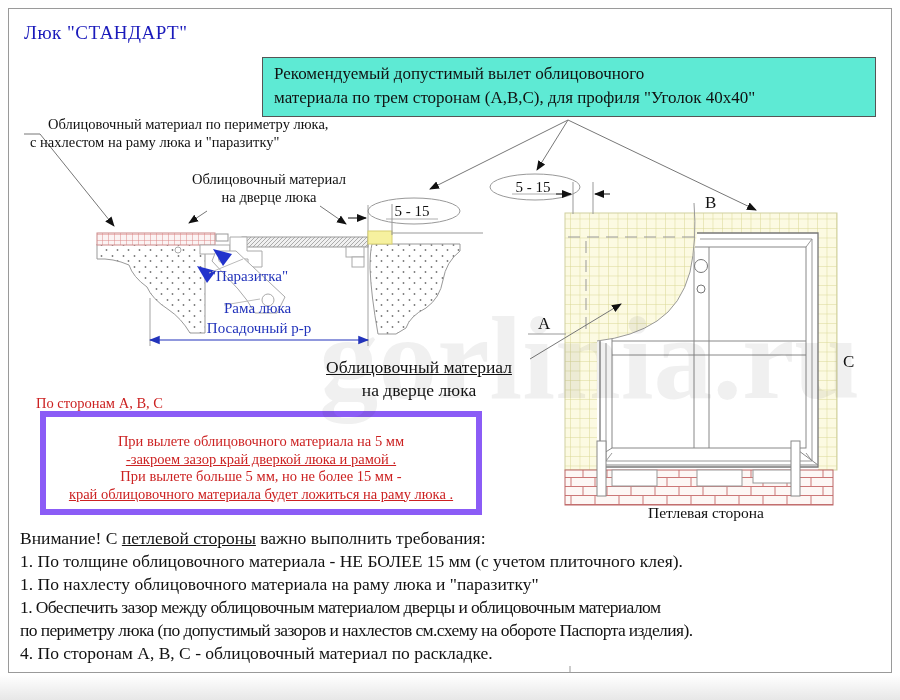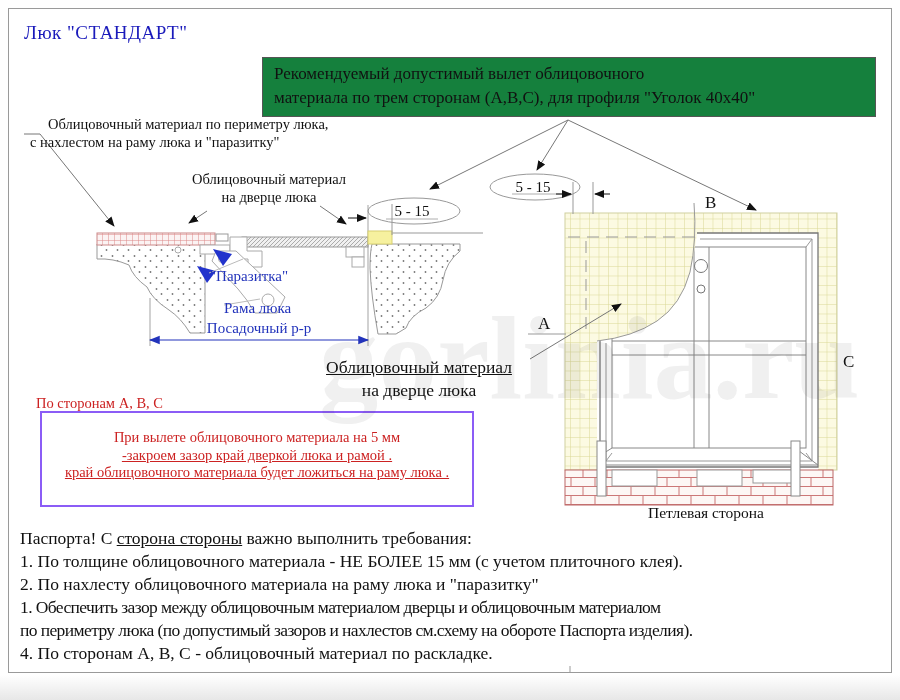--- a/index.html
+++ b/index.html
@@ -5,31 +5,31 @@
   html,body { margin:0; padding:0; background:#fff; }
   #page { position:relative; width:900px; height:700px; background:#ffffff;
           font-family:"Liberation Serif", serif; overflow:hidden; }
   .frame-border { position:absolute; left:8px; top:8px; width:882px; height:663px;
                   border:1px solid #9a9a9a; z-index:1; }
   .bottom-shade { position:absolute; left:0; top:675px; width:900px; height:25px;
                   background:linear-gradient(#ffffff,#e7e7e7); z-index:0; }
   svg.drawing { position:absolute; left:0; top:0; z-index:2; }
   .txt { position:absolute; z-index:3; color:#111; }
   .title { left:24px; top:22px; font-size:19px; color:#1a1abb; letter-spacing:0.5px; }
-  .reco-box { left:262px; top:57px; width:590px; border:1.5px solid #555; background:#15803d;
+  .reco-box { left:262px; top:57px; width:590px; border:1.5px solid #555; background:#5eead4;
               padding:4px 11px 6px 11px; font-size:17px; line-height:24px; }
   .lbl-perimeter { left:30px; top:116px; width:345px; font-size:14.5px; line-height:17.5px; }
   .lbl-perimeter .l1 { padding-left:18px; }
   .lbl-door-small { left:185px; top:170px; width:168px; text-align:center;
                     font-size:14.5px; line-height:18px; }
   .lbl-door-big { left:308px; top:356px; width:222px; text-align:center;
                   font-size:17.5px; line-height:23px; }
   .u { text-decoration:underline; }
   .red-heading { left:36px; top:395px; font-size:14.5px; color:#cc2222; }
-  .red-box { left:40px; top:411px; width:430px; height:76px; border:2px solid #8b5cf6;
+  .red-box { left:40px; top:411px; width:430px; height:76px; border:6px solid #8b5cf6;
              color:#cc2222; font-size:14.5px; line-height:17.5px; text-align:center;
              padding-top:16px; }
   .req { left:20px; top:527px; width:865px; font-size:17.5px; line-height:23px; }
   .condensed { letter-spacing:-0.6px; }
   .watermark { position:absolute; left:40px; top:288px; width:820px; text-align:right;
                font-family:Liberation Serif, serif; font-size:118px; font-weight:bold;
                line-height:1.2; color:rgba(45,45,45,0.07); z-index:5; pointer-events:none;
                white-space:nowrap; }
   svg text { font-family:"Liberation Serif", serif; }
   .blue-note { fill:#2233bb; font-size:15px; }
@@ -218,29 +218,30 @@
   <div class="txt lbl-door-big">
     <div class="u">Облицовочный материал</div>
     <div>на дверце люка</div>
   </div>
 
   <div class="txt red-heading">По сторонам А, В, С</div>
 
   <div class="txt red-box">
     <div>При вылете облицовочного материала  на 5 мм</div>
     <div class="u">-закроем зазор край дверкой люка и рамой .</div>
+    <div>При вылете больше 5 мм, но не более 15 мм -</div>
     <div class="u">край облицовочного материала будет ложиться на раму люка .</div>
   </div>
 
   <div class="txt req">
     <div>
-      <span>Паспорта! С </span><span class="u">сторона стороны</span><span> важно выполнить требования:</span>
+      <span>Внимание! С </span><span class="u">петлевой стороны</span><span> важно выполнить требования:</span>
     </div>
     <div>1. По толщине облицовочного материала - НЕ БОЛЕЕ 15 мм (с учетом плиточного клея).</div>
-    <div>2. По нахлесту облицовочного материала на раму люка и "паразитку"</div>
+    <div>1. По нахлесту облицовочного материала на раму люка и "паразитку"</div>
     <div class="condensed">1. Обеспечить зазор между облицовочным материалом дверцы и облицовочным материалом</div>
     <div class="condensed"> по периметру люка (по допустимый зазоров и нахлестов см.схему на обороте Паспорта изделия).</div>
     <div>4. По сторонам А, В, С - облицовочный материал по раскладке.</div>
   </div>
 
   <div class="watermark">gorlinia.ru</div>
 
 </div>
 
 </body></html>

